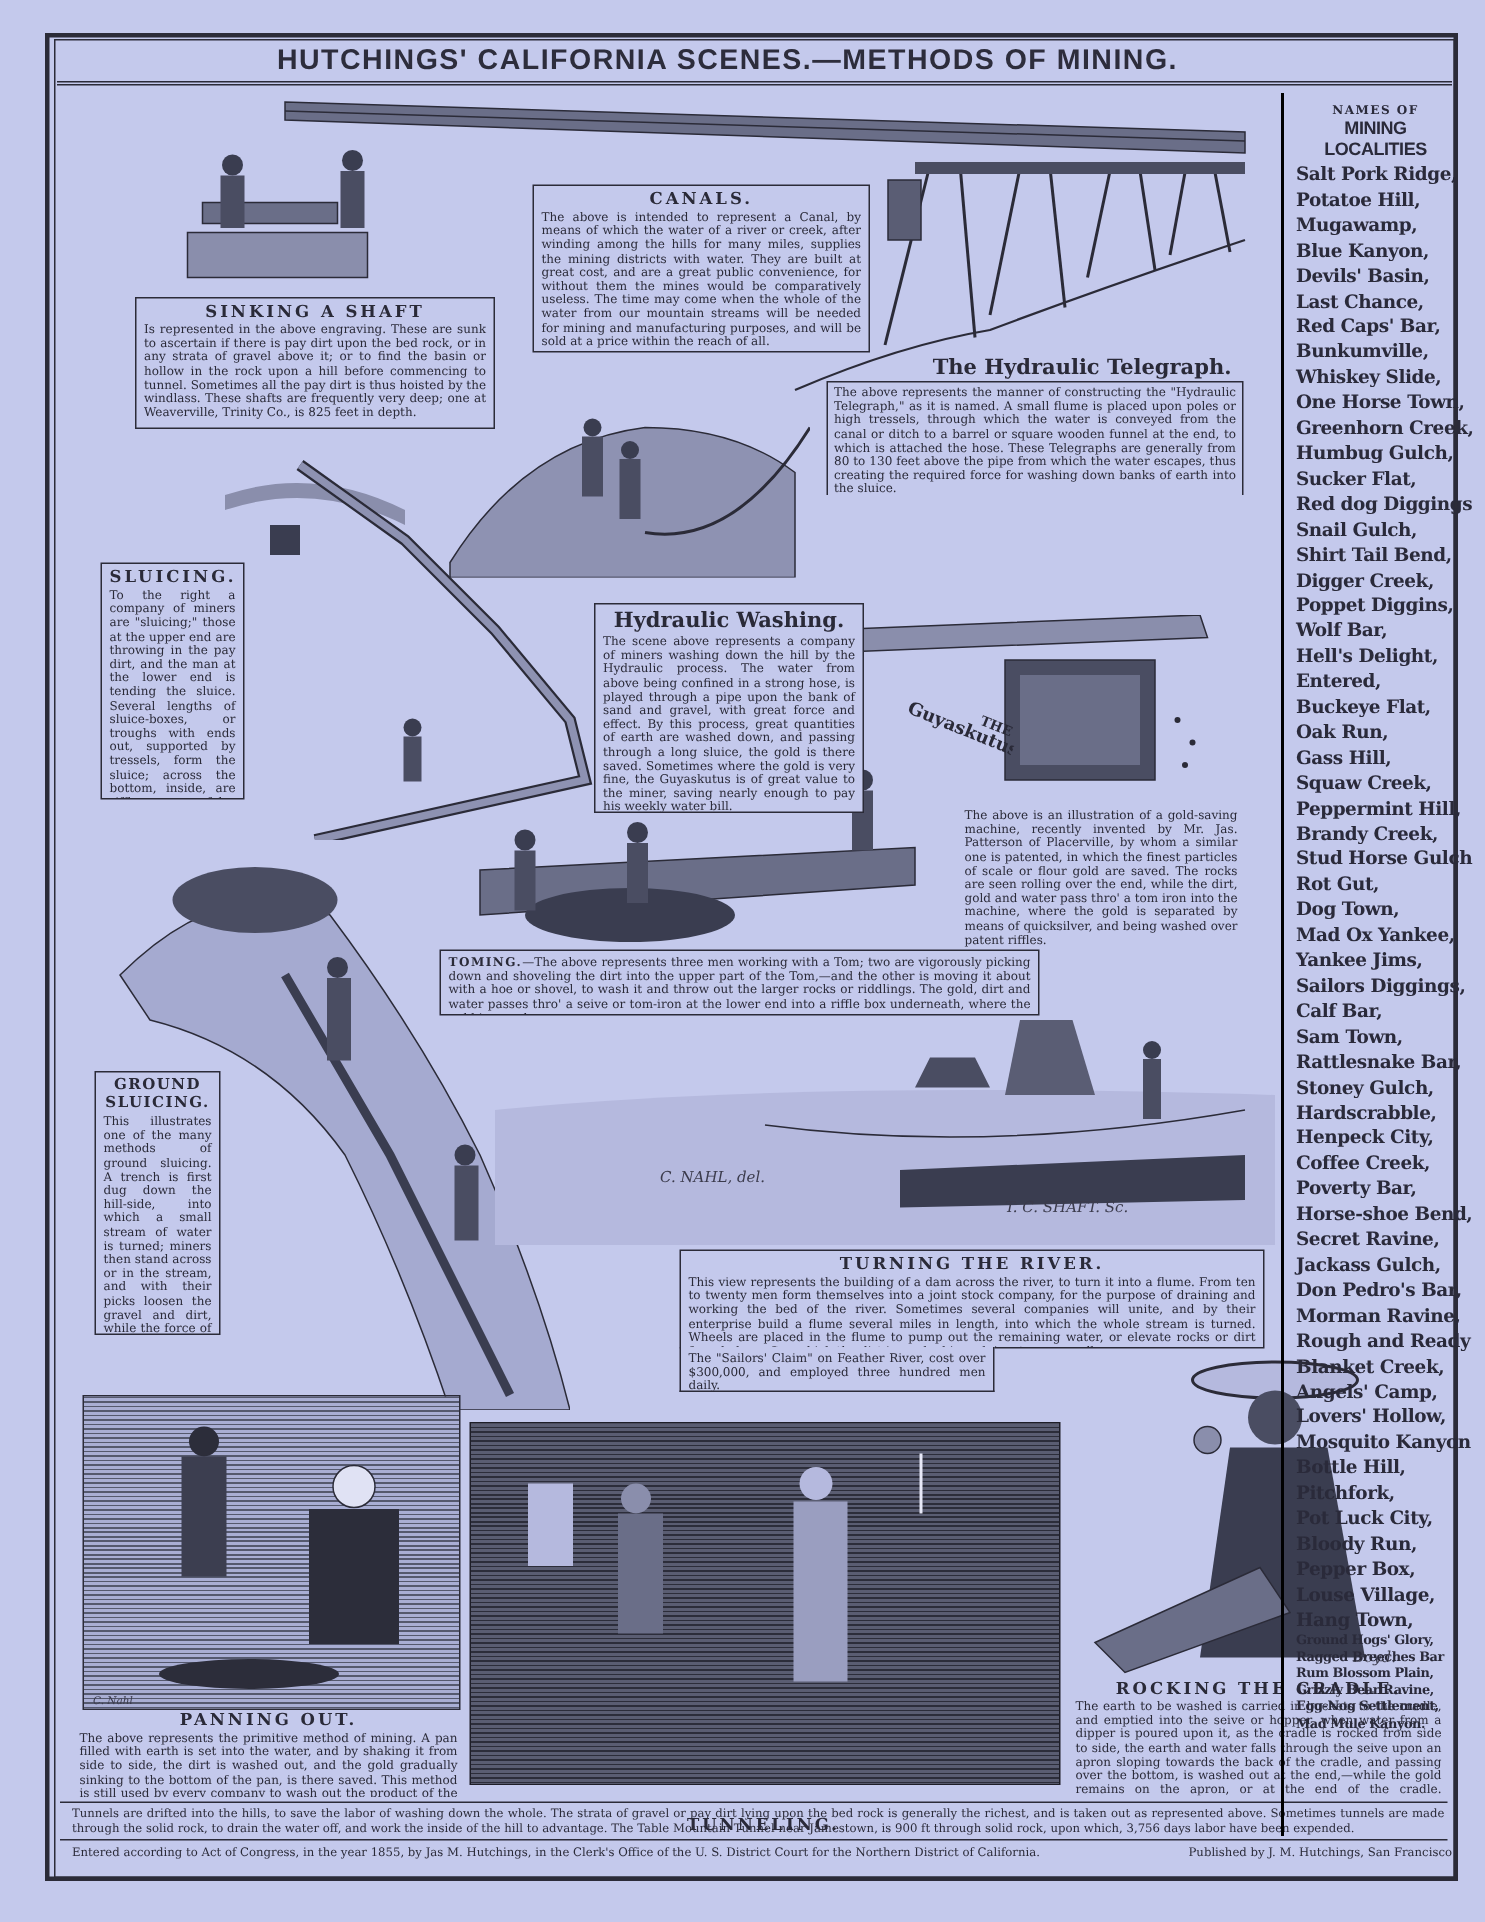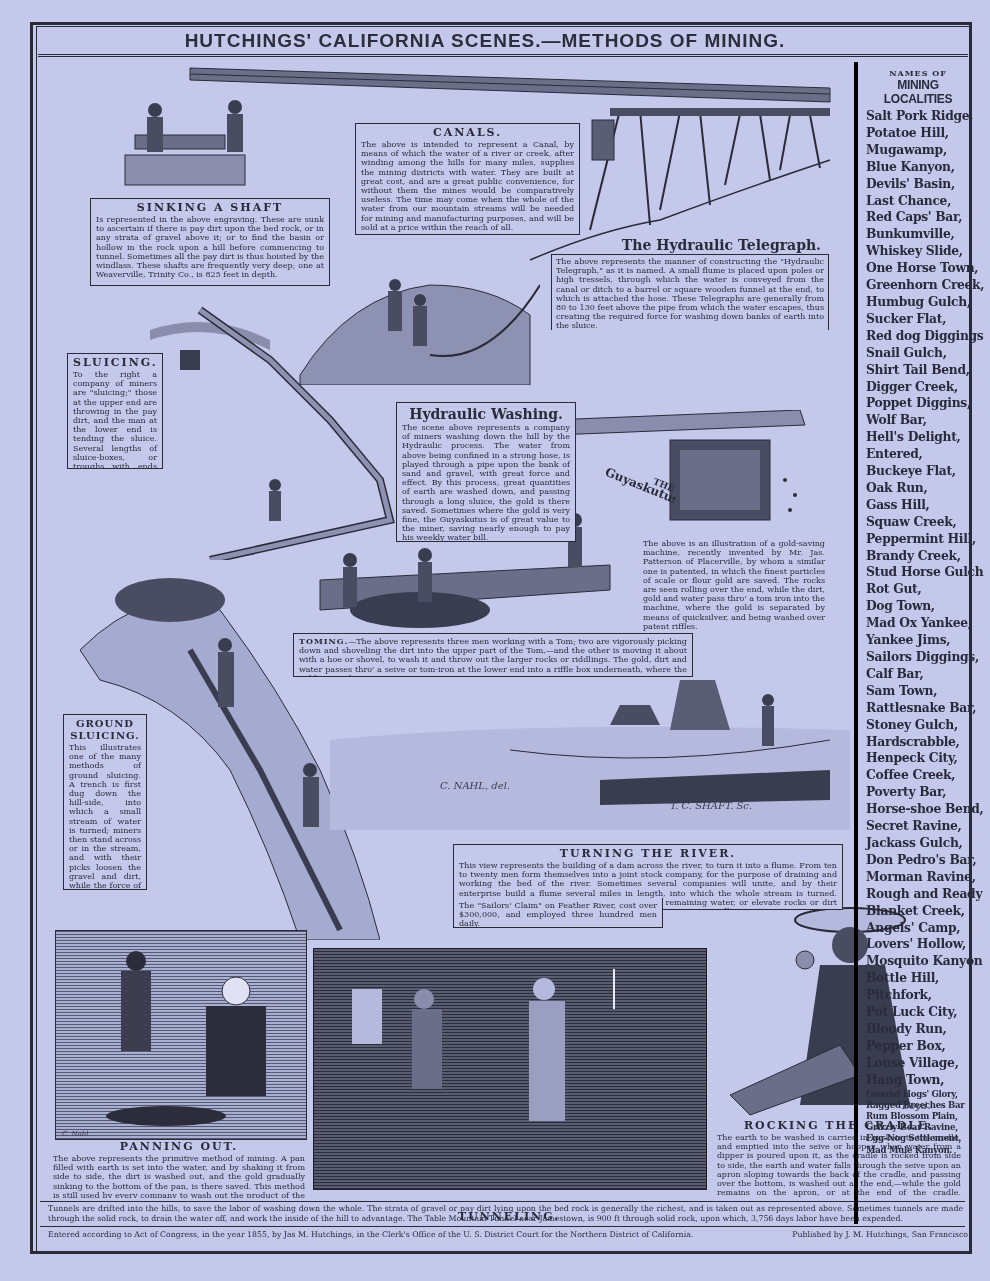--- a/index.html
+++ b/index.html
@@ -31,21 +31,21 @@
     text-align:justify; color:#2a2a38; overflow:hidden;
   }
   .box h3 {
     margin:0 0 1px; text-align:center; font-size:11px; letter-spacing:2px;
     font-weight:bold; line-height:12px;
   }
   .box h3.script { font-family:"DejaVu Serif", serif; letter-spacing:0; font-size:14px; line-height:16px; }
 
   .names {
     position:absolute; left:854px; top:62px; width:116px; height:1162px;
-    border-left:4px solid #000000; box-sizing:border-box; padding-left:8px;
+    border-left:2px solid #000000; box-sizing:border-box; padding-left:8px;
   }
   .names .hd1 { font-size:8px; text-align:center; letter-spacing:1px; font-weight:bold; margin-top:6px; }
   .names .hd2 { font-family:"Liberation Sans", sans-serif; font-size:12px; text-align:center; font-weight:bold; letter-spacing:-0.3px; }
   .names ul { list-style:none; margin:2px 0 0; padding:0; }
   .names li { font-size:12.3px; line-height:16.9px; font-weight:bold; white-space:nowrap; letter-spacing:-0.3px; }
   .names li.small { font-size:8.6px; line-height:11.2px; }
 
   
   .art { position:absolute; }
   .engr { position:absolute; background:repeating-linear-gradient(0deg,#55596e 0 1px,#a9aed4 1px 3px); border:1px solid #2b2b38; }
@@ -195,21 +195,21 @@
 <div class="box" style="left:78px;top:198px;width:240px;height:88px;margin-left:12px;">
   <h3>SINKING A SHAFT</h3>
   <div>Is represented in the above engraving. These are sunk to ascertain if there is pay dirt upon the bed rock, or in any strata of gravel above it; or to find the basin or hollow in the rock upon a hill before commencing to tunnel. Sometimes all the pay dirt is thus hoisted by the windlass. These shafts are frequently very deep; one at Weaverville, Trinity Co., is 825 feet in depth.</div>
 </div>
 
 <div class="box" style="left:546px;top:234px;width:288px;height:96px;border:none;background:transparent;">
   <h3 class="script" style="text-align:right;padding-right:8px;">The Hydraulic Telegraph.</h3>
   <div style="border:1px solid #2b2b38;padding:2px 4px;">The above represents the manner of constructing the "Hydraulic Telegraph," as it is named. A small flume is placed upon poles or high tressels, through which the water is conveyed from the canal or ditch to a barrel or square wooden funnel at the end, to which is attached the hose. These Telegraphs are generally from 80 to 130 feet above the pipe from which the water escapes, thus creating the required force for washing down banks of earth into the sluice.</div>
 </div>
 
-<div class="box" style="left:67px;top:353px;width:96px;height:116px;">
+<div class="box" style="left:67px;top:375px;width:96px;height:158px;">
   <h3>SLUICING.</h3>
   <div>To the right a company of miners are "sluicing;" those at the upper end are throwing in the pay dirt, and the man at the lower end is tending the sluice. Several lengths of sluice-boxes, or troughs with ends out, supported by tressels, form the sluice; across the bottom, inside, are riffles or false bottoms, to save the gold; a stream of water being turned down, the gold is separated from the dirt, which is washed out.</div>
 </div>
 
 <div class="box" style="left:396px;top:402px;width:180px;height:140px;">
   <h3 class="script">Hydraulic Washing.</h3>
   <div>The scene above represents a company of miners washing down the hill by the Hydraulic process. The water from above being confined in a strong hose, is played through a pipe upon the bank of sand and gravel, with great force and effect. By this process, great quantities of earth are washed down, and passing through a long sluice, the gold is there saved. Sometimes where the gold is very fine, the Guyaskutus is of great value to the miner, saving nearly enough to pay his weekly water bill.</div>
 </div>
 
 <div class="box" style="left:638px;top:536px;width:192px;height:116px;border:none;background:transparent;">
@@ -218,21 +218,21 @@
 
 <div class="box" style="left:293px;top:633px;width:400px;height:44px;">
   <span style="font-weight:bold;letter-spacing:1px;">TOMING.</span><span>—The above represents three men working with a Tom; two are vigorously picking down and shoveling the dirt into the upper part of the Tom,—and the other is moving it about with a hoe or shovel, to wash it and throw out the larger rocks or riddlings. The gold, dirt and water passes thro' a seive or tom-iron at the lower end into a riffle box underneath, where the gold is saved.</span>
 </div>
 
 <div class="box" style="left:63px;top:714px;width:84px;height:176px;">
   <h3 style="font-size:10px;letter-spacing:1px;">GROUND SLUICING.</h3>
   <div>This illustrates one of the many methods of ground sluicing. A trench is first dug down the hill-side, into which a small stream of water is turned; miners then stand across or in the stream, and with their picks loosen the gravel and dirt, while the force of the water carries it into a sluice below. Sometimes a stream of water is made to run by the side of a bank, and by undermining or picking down the bank, it falls into the water, by which it is removed, and the pay dirt is afterwards carefully washed.</div>
 </div>
 
-<div class="box" style="left:453px;top:833px;width:390px;height:66px;margin-top:11px;">
+<div class="box" style="left:453px;top:833px;width:390px;height:66px;">
   <h3>TURNING THE RIVER.</h3>
   <div>This view represents the building of a dam across the river, to turn it into a flume. From ten to twenty men form themselves into a joint stock company, for the purpose of draining and working the bed of the river. Sometimes several companies will unite, and by their enterprise build a flume several miles in length, into which the whole stream is turned. Wheels are placed in the flume to pump out the remaining water, or elevate rocks or dirt from below, after which the dirt is washed in a sluice, tom or cradle.</div>
 </div>
 <div class="box" style="left:453px;top:898px;width:210px;height:30px;border-top:none;">
   <div>The "Sailors' Claim" on Feather River, cost over $300,000, and employed three hundred men daily.</div>
 </div>
 
 <div class="box" style="left:48px;top:1138px;width:262px;height:60px;border:none;background:transparent;">
   <h3>PANNING OUT.</h3>
   <div>The above represents the primitive method of mining. A pan filled with earth is set into the water, and by shaking it from side to side, the dirt is washed out, and the gold gradually sinking to the bottom of the pan, is there saved. This method is still used by every company to wash out the product of the days' labor; while the Chilian or Mexican uses the pan or bowl exclusively.</div>

